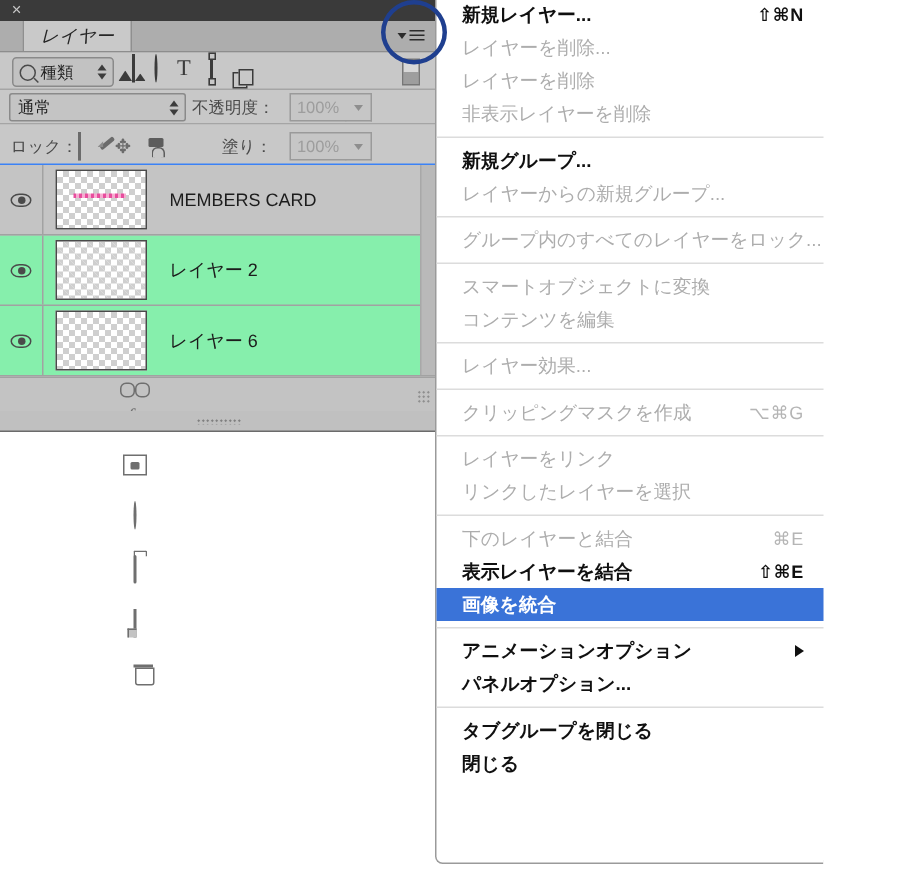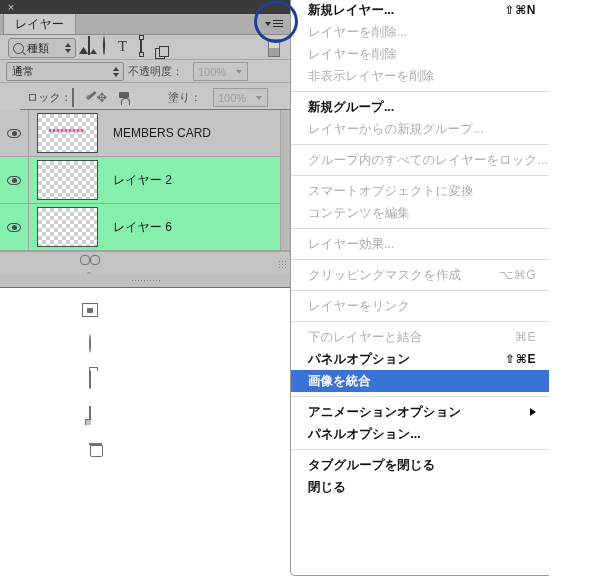--- a/index.html
+++ b/index.html
@@ -23,24 +23,24 @@
   #panel-close{
     position:absolute;left:4px;top:0px;width:14px;height:14px;
     color:#c9c9c9;font-size:11px;line-height:14px;text-align:center;
   }
   #tabrow{
     position:absolute;left:0;top:14px;width:290px;height:20px;
     background:#adadad;
     border-bottom:1px solid #8d8d8d;
   }
   #tab-layer{
-    position:absolute;left:3px;top:0px;height:20px;
+    position:absolute;left:15px;top:0px;height:20px;
     padding:0 11px;background:#c9c9c9;
     border-left:1px solid #8f8f8f;border-right:1px solid #8f8f8f;
-    font-size:12px;line-height:21px;color:#262626;white-space:nowrap;
+    font-size:12px;line-height:21px;color:#262626;white-space:nowrap;font-style:italic;
   }
   #panel-menu-btn{
     position:absolute;right:5px;top:2px;width:22px;height:15px;
     display:flex;align-items:center;justify-content:center;gap:2px;
   }
   #panel-menu-btn .tri{
     width:0;height:0;border-left:3.5px solid transparent;border-right:3.5px solid transparent;
     border-top:4px solid #2b2b2b;
   }
   #panel-menu-btn .bars{display:flex;flex-direction:column;gap:1.6px;}
@@ -115,21 +115,21 @@
   }
   .op-arrow{
     position:absolute;left:230px;top:2px;width:17px;height:17px;
     background:#c6c6c6;border:1px solid #9a9a9a;border-left:none;
     display:flex;align-items:center;justify-content:center;
   }
   .op-arrow .dn{width:0;height:0;border-left:3.5px solid transparent;border-right:3.5px solid transparent;border-top:4px solid #8e8e8e;}
 
   #lockrow{
     position:absolute;left:0;top:83px;width:340px;height:26px;
-    background:#c8c8c8;border-bottom:1px solid #3b82f6;margin-left:20px;
+    background:#c8c8c8;border-bottom:1px solid #3b82f6;
   }
   .lock-label{position:absolute;left:7px;top:7px;font-size:11px;color:#4a4a4a;}
   .lock-icons{position:absolute;left:52px;top:6px;display:flex;align-items:center;gap:11px;}
   .ic-checker{width:11px;height:11px;border:1.3px solid #6b6b6b;
     background:
       linear-gradient(45deg,#8e8e8e 25%,transparent 25%,transparent 75%,#8e8e8e 75%),
       linear-gradient(45deg,#8e8e8e 25%,transparent 25%,transparent 75%,#8e8e8e 75%);
     background-size:6px 6px;background-position:0 0,3px 3px;}
   .ic-brush{width:13px;height:12px;position:relative;}
   .ic-brush:before{content:"";position:absolute;left:1px;bottom:1px;width:11px;height:3px;background:#6b6b6b;
@@ -414,27 +414,30 @@
     </div>
     <div class="sep"></div>
     <div class="mi disabled">
       <span class="lbl">クリッピングマスクを作成</span>
       <span class="sc">⌥⌘G</span>
     </div>
     <div class="sep"></div>
     <div class="mi disabled">
       <span class="lbl">レイヤーをリンク</span>
     </div>
+    <div class="mi disabled">
+      <span class="lbl">リンクしたレイヤーを選択</span>
+    </div>
     <div class="sep"></div>
     <div class="mi disabled">
       <span class="lbl">下のレイヤーと結合</span>
       <span class="sc">⌘E</span>
     </div>
     <div class="mi enabled">
-      <span class="lbl">パネルオプション</span>
+      <span class="lbl">表示レイヤーを結合</span>
       <span class="sc">⇧⌘E</span>
     </div>
     <div class="mi hl">
       <span class="lbl">画像を統合</span>
     </div>
     <div class="sep"></div>
     <div class="mi enabled">
       <span class="lbl">アニメーションオプション</span>
       <span class="submark"></span>
     </div>

